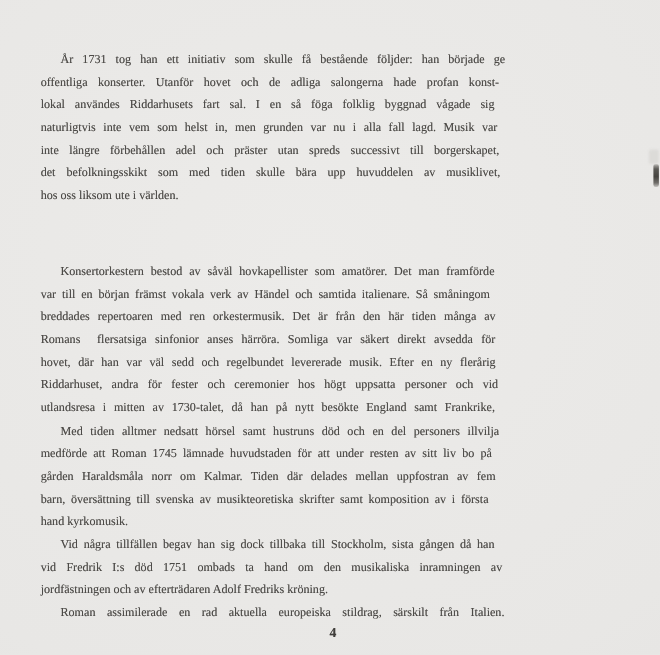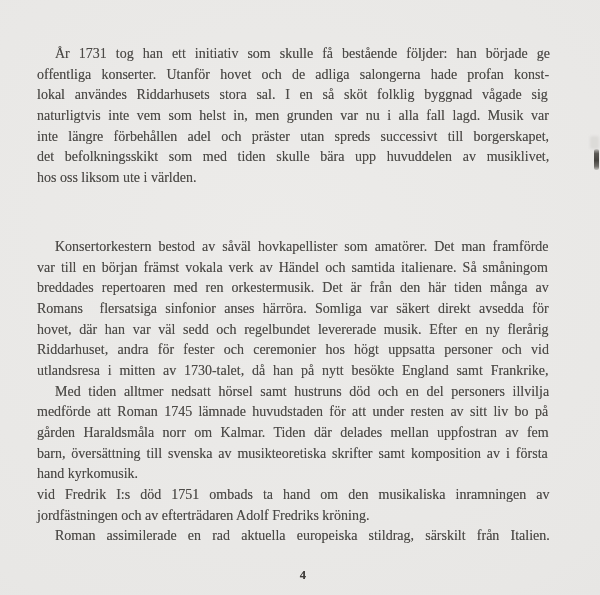--- a/index.html
+++ b/index.html
@@ -12,21 +12,21 @@
     width:600px;height:595px;overflow:hidden;
     font-family:"Liberation Serif","DejaVu Serif",serif;
     background:#e8e7e5;
   }
   .scan-page{
     position:relative;width:600px;height:595px;overflow:hidden;
     background:radial-gradient(140% 125% at 46% 40%, #ecebe9 0%, var(--bg) 55%, #e1e0de 100%);
   }
   .textblock{
     position:absolute;left:37px;top:44px;width:528px;
-    font-size:14px;
+    font-size:11px;
     color:var(--ink);
     text-shadow:0 0 0.45px rgba(78,76,72,0.55);
   }
   .paragraph{margin:0;padding:0;}
   .line{
     height:20.7px;line-height:20.7px;white-space:pre;overflow:visible;
   }
   .line.indent{text-indent:18px;}
   .page-number{
     position:absolute;top:565px;left:0;width:100%;height:20px;
@@ -46,21 +46,21 @@
   }
 </style>
 </head>
 <body>
 
 <div class="scan-page">
   <div class="textblock">
       <div class="paragraph">
         <div class="line indent justify" style="word-spacing: 5.5px;"><span>År 1731 tog han ett initiativ som skulle få bestående följder: han började ge</span></div>
         <div class="line justify" style="word-spacing: 6.72px;"><span>offentliga konserter. Utanför hovet och de adliga salongerna hade profan konst-</span></div>
-        <div class="line justify" style="word-spacing: 6.25px;"><span>lokal användes Riddarhusets stora sal. I en så sköt folklig byggnad vågade sig</span></div>
+        <div class="line justify" style="word-spacing: 6.25px;"><span>lokal användes Riddarhusets fart sal. I en så föga folklig byggnad vågade sig</span></div>
         <div class="line justify" style="word-spacing: 4.03px;"><span>naturligtvis inte vem som helst in, men grunden var nu i alla fall lagd. Musik var</span></div>
         <div class="line justify" style="word-spacing: 6.8px;"><span>inte längre förbehållen adel och präster utan spreds successivt till borgerskapet,</span></div>
         <div class="line justify" style="word-spacing: 7.17px;"><span>det befolkningsskikt som med tiden skulle bära upp huvuddelen av musiklivet,</span></div>
         <div class="line"><span>hos oss liksom ute i världen.</span></div>
       </div>
       <div class="paragraph">
         <div class="line indent justify" style="word-spacing: 3.52px; margin-top: 48px;"><span>Konsertorkestern bestod av såväl hovkapellister som amatörer. Det man framförde</span></div>
         <div class="line justify" style="word-spacing: 2.52px;"><span>var till en början främst vokala verk av Händel och samtida italienare. Så småningom</span></div>
         <div class="line justify" style="word-spacing: 4.51px;"><span>breddades repertoaren med ren orkestermusik. Det är från den här tiden många av</span></div>
         <div class="line justify" style="word-spacing: 4.81px;"><span>Romans  flersatsiga sinfonior anses härröra. Somliga var säkert direkt avsedda för</span></div>
@@ -69,20 +69,21 @@
         <div class="line justify" style="word-spacing: 4.27px;"><span>utlandsresa i mitten av 1730-talet, då han på nytt besökte England samt Frankrike,</span></div>
       </div>
       <div class="paragraph">
         <div class="line indent justify" style="word-spacing: 4.11px;"><span>Med tiden alltmer nedsatt hörsel samt hustruns död och en del personers illvilja</span></div>
         <div class="line justify" style="word-spacing: 2.85px;"><span>medförde att Roman 1745 lämnade huvudstaden för att under resten av sitt liv bo på</span></div>
         <div class="line justify" style="word-spacing: 4.88px;"><span>gården Haraldsmåla norr om Kalmar. Tiden där delades mellan uppfostran av fem</span></div>
         <div class="line justify" style="word-spacing: 2.46px;"><span>barn, översättning till svenska av musikteoretiska skrifter samt komposition av i första</span></div>
         <div class="line"><span>hand kyrkomusik.</span></div>
       </div>
       <div class="paragraph">
+        <div class="line indent justify" style="word-spacing: 2.44px;"><span>Vid några tillfällen begav han sig dock tillbaka till Stockholm, sista gången då han</span></div>
         <div class="line justify" style="word-spacing: 6.55px;"><span>vid Fredrik I:s död 1751 ombads ta hand om den musikaliska inramningen av</span></div>
         <div class="line"><span>jordfästningen och av efterträdaren Adolf Fredriks kröning.</span></div>
       </div>
       <div class="paragraph">
         <div class="line indent justify" style="word-spacing: 7.68px;"><span>Roman assimilerade en rad aktuella europeiska stildrag, särskilt från Italien.</span></div>
       </div>
     </div>
   <div class="page-number">4</div>
   <div class="smudge"></div>
 </div>

